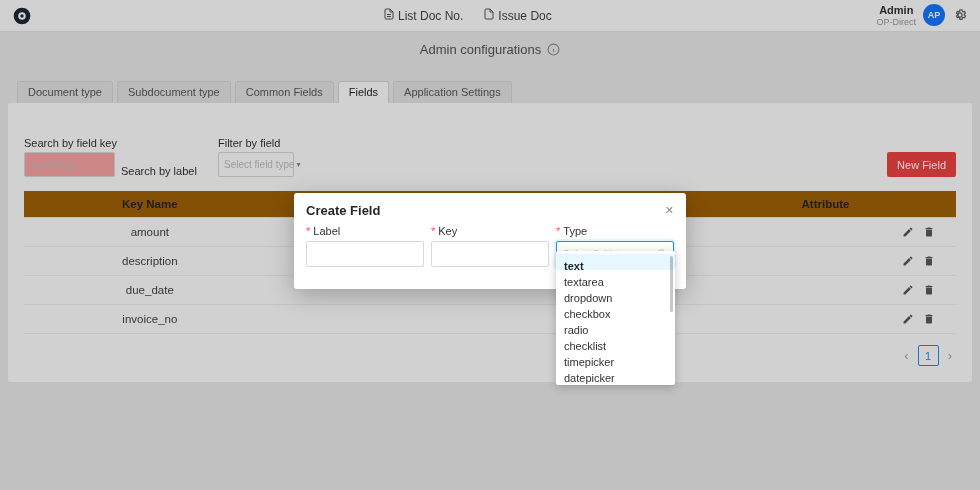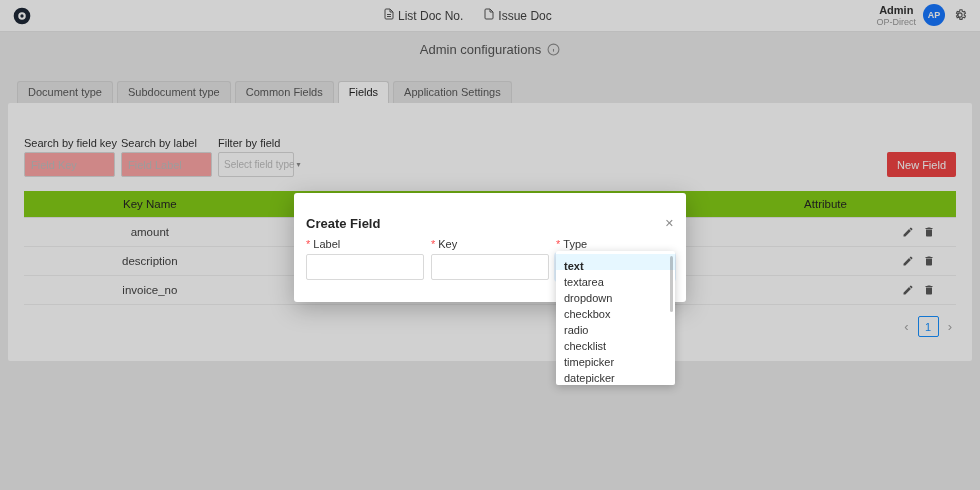--- a/index.html
+++ b/index.html
@@ -59,39 +59,39 @@
     justify-content:space-between; cursor:pointer; white-space:nowrap;
   }
   .caret { font-size:8px; color:#8c8c8c; margin-left:2px; }
   .btn-primary {
     margin-left:auto; height:25px; padding:0 10px; background:#ef4444; color:#fff;
     border:none; border-radius:2px; font-size:11px; cursor:pointer; font-family:inherit;
   }
   
   table { width:100%; border-collapse:collapse; margin-top:14px; font-size:11.5px; }
   thead th {
-    background:#84cc16; border-bottom:1px solid #e8e8e8; padding:7px 8px;
-    font-weight:400; color:#262626; text-align:center; font-size:11.5px;
+    background:#a16207; border-bottom:1px solid #e8e8e8; padding:7px 8px;
+    font-weight:700; color:#262626; text-align:center; font-size:11.5px;
   }
   tbody td { border-bottom:1px solid #f0f0f0; padding:7px 8px; color:#444; text-align:center; height:29px; }
   .col-key{width:27%;} .col-label{width:27%;} .col-type{width:26%;} .col-attr{width:12%;} .col-act{width:8%;}
   .row-actions { display:flex; gap:9px; justify-content:center; align-items:center; }
   .icon-btn { display:flex; cursor:pointer; }
   
   .pagination { display:flex; justify-content:flex-end; align-items:center; gap:9px; margin-top:11px; padding-right:4px; }
   .pg-arrow { font-size:13px; color:#a6a6a6; cursor:pointer; line-height:1; }
   .pg-page {
     min-width:21px; height:21px; border:1px solid #1890ff; color:#1890ff; background:#fff;
     font-size:11px; display:flex; align-items:center; justify-content:center; border-radius:2px; cursor:pointer;
   }
   
   .mask { position:absolute; inset:0; background:rgba(0,0,0,0.18); z-index:10; }
   .modal {
     position:absolute; left:294px; top:193px; width:392px; background:#fff; z-index:11;
-    border-radius:3px; box-shadow:0 6px 24px rgba(0,0,0,0.25); padding:23px 12px 22px;
+    border-radius:3px; box-shadow:0 6px 24px rgba(0,0,0,0.25); padding:10px 12px 22px;
   }
   .modal-head { display:flex; justify-content:space-between; align-items:center; margin-bottom:7px; }
   .modal-title { font-size:13px; font-weight:700; color:#262626; }
   .modal-close { font-size:11px; color:#8c8c8c; cursor:pointer; }
   .modal-body { display:flex; gap:7px; }
   .mgroup { width:118px; display:flex; flex-direction:column; gap:4px; }
   .mlabel { font-size:11px; color:#333; }
   .req { color:#ff4d4f; margin-right:3px; }
   .minput {
     height:26px; width:100%; border:1px solid #d9d9d9; border-radius:2px;
@@ -180,21 +180,20 @@
 </div>
 
 <div class="card">
   <div class="filters">
     <div class="fgroup">
       <span class="flabel">Search by field key</span>
       <input class="finput" placeholder="Field Key" style="">
     </div>
     <div class="fgroup">
       <span class="flabel">Search by label</span>
-      <input class="finput" placeholder="Field Label" style="">
     </div>
     <div class="fgroup wide">
       <span class="flabel">Filter by field</span>
       <div class="fselect">
         <span>Select field type</span>
         <span class="caret">▾</span>
       </div>
     </div>
     <button class="btn-primary">New Field</button>
   </div>
@@ -225,20 +224,40 @@
           <span class="icon-btn">
                 <svg width="12" height="12" viewBox="0 0 24 24" fill="#595959">
                   <path d="M6 19c0 1.1.9 2 2 2h8c1.1 0 2-.9 2-2V7H6v12zM19 4h-3.5l-1-1h-5l-1 1H5v2h14V4z"></path>
                 </svg>
               </span>
         </div>
           </td>
       </tr>
       <tr>
         <td>description</td>
+        <td></td>
+        <td></td>
+        <td></td>
+        <td>
+            <div class="row-actions">
+          <span class="icon-btn">
+                <svg width="12" height="12" viewBox="0 0 24 24" fill="#595959">
+                  <path d="M3 17.25V21h3.75L17.8 9.94l-3.75-3.75L3 17.25zM20.7 7.04c.39-.39.39-1.02 0-1.41l-2.34-2.34a1 1 0 0 0-1.41 0l-1.83 1.83 3.75 3.75 1.83-1.83z"></path>
+                </svg>
+              </span>
+          <span class="icon-btn">
+                <svg width="12" height="12" viewBox="0 0 24 24" fill="#595959">
+                  <path d="M6 19c0 1.1.9 2 2 2h8c1.1 0 2-.9 2-2V7H6v12zM19 4h-3.5l-1-1h-5l-1 1H5v2h14V4z"></path>
+                </svg>
+              </span>
+        </div>
+          </td>
+      </tr>
+      <tr>
+        <td>due_date</td>
         <td></td>
         <td></td>
         <td></td>
         <td>
             <div class="row-actions">
           <span class="icon-btn">
                 <svg width="12" height="12" viewBox="0 0 24 24" fill="#595959">
                   <path d="M3 17.25V21h3.75L17.8 9.94l-3.75-3.75L3 17.25zM20.7 7.04c.39-.39.39-1.02 0-1.41l-2.34-2.34a1 1 0 0 0-1.41 0l-1.83 1.83 3.75 3.75 1.83-1.83z"></path>
                 </svg>
               </span>

